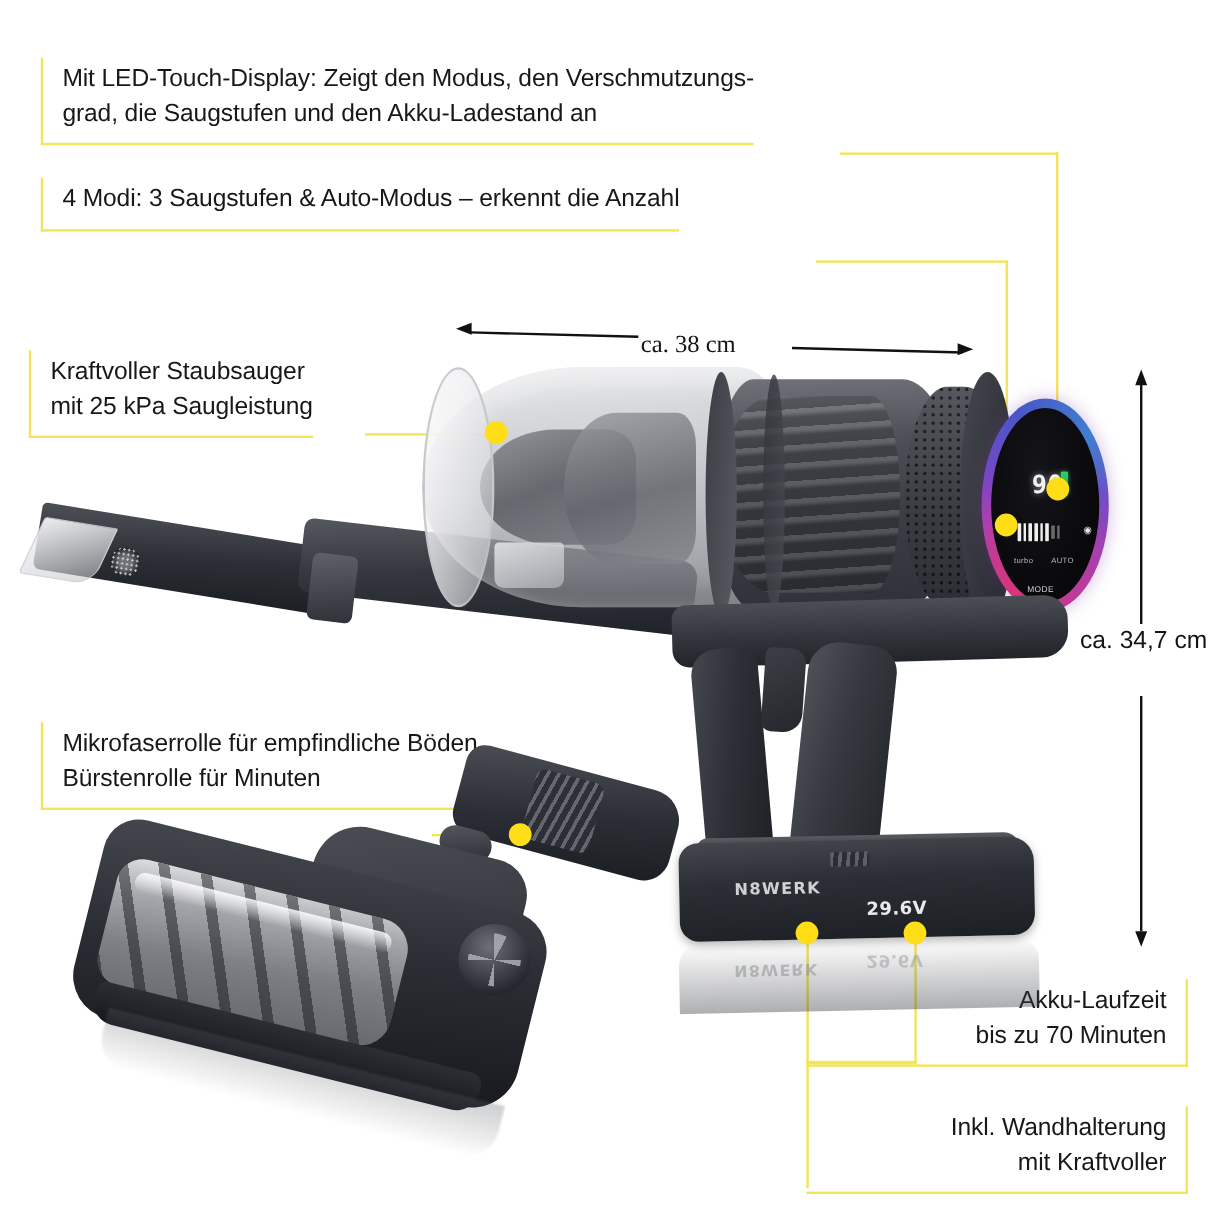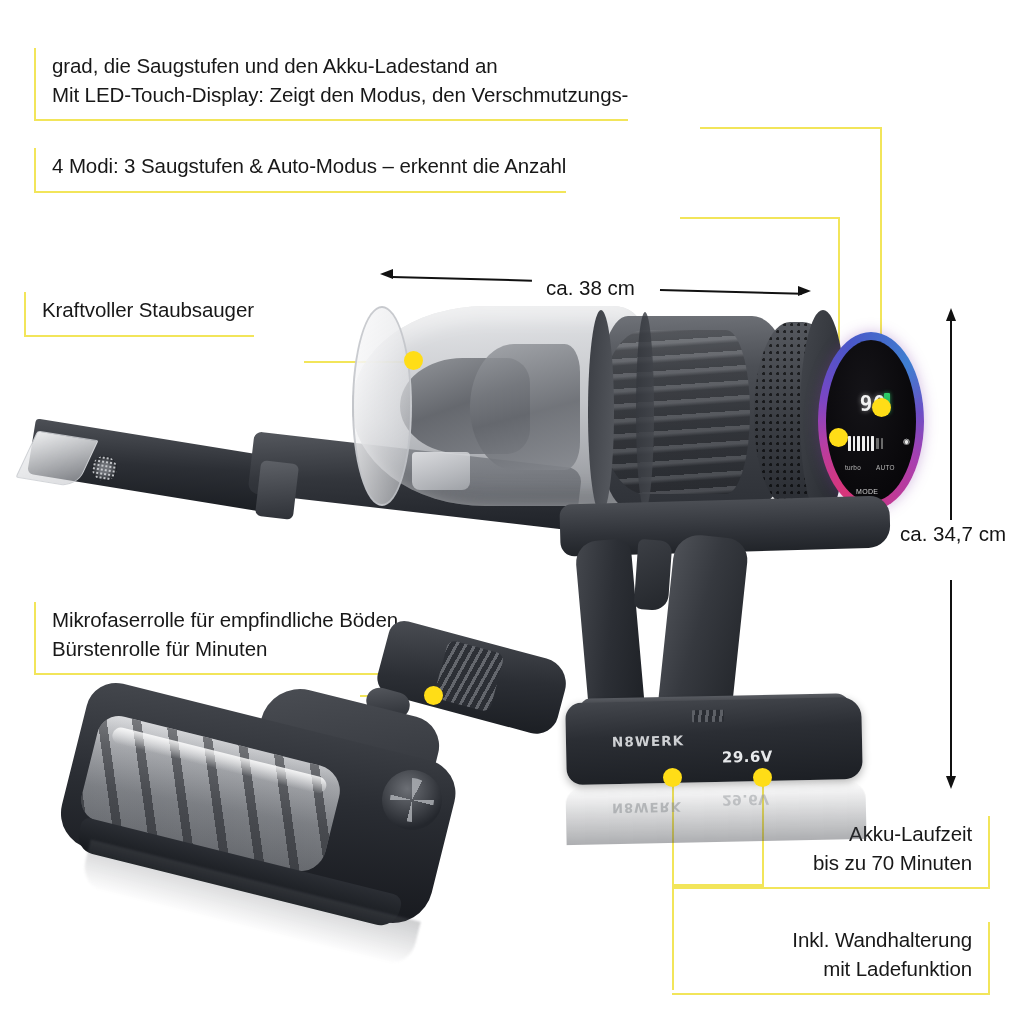--- a/index.html
+++ b/index.html
@@ -476,37 +476,38 @@
       <div class="nz-roller-gloss"></div>
     </div>
     <div class="pc nz-wheel">
       <div class="nz-wheel-spokes"></div>
     </div>
     <div class="pc nz-plate"></div>
     <div class="pc nz-reflect"></div>
   </div>
 
   <div class="callout left" style="left:34px;top:48px;">
+    <span class="ln">Mit LED-Touch-Display: Zeigt den Modus, den Verschmutzungs-</span>
     <span class="ln">grad, die Saugstufen und den Akku-Ladestand an</span>
-    <span class="ln">Mit LED-Touch-Display: Zeigt den Modus, den Verschmutzungs-</span>
   </div>
 
   <div class="conn h" style="left:700px;top:126.6px;width:182px;"></div>
   <div class="conn v" style="left:879.6px;top:126.6px;height:280px;"></div>
   <div class="dot" style="left:872px;top:398px;"></div>
 
   <div class="callout left" style="left:34px;top:148px;">
     <span class="ln">4 Modi: 3 Saugstufen &amp; Auto-Modus – erkennt die Anzahl</span>
   </div>
   <div class="conn h" style="left:680px;top:216.6px;width:160px;"></div>
   <div class="conn v" style="left:837.6px;top:216.6px;height:220px;"></div>
   <div class="dot" style="left:829px;top:428px;"></div>
 
   <div class="callout left" style="left:24px;top:292px;">
     <span class="ln">Kraftvoller Staubsauger</span>
+    <span class="ln">mit 25 kPa Saugleistung</span>
   </div>
   <div class="conn h" style="left:304px;top:360.6px;width:108px;"></div>
   <div class="dot" style="left:404px;top:351px;"></div>
 
   <div class="callout left" style="left:34px;top:602px;">
     <span class="ln">Mikrofaserrolle für empfindliche Böden,</span>
     <span class="ln">Bürstenrolle für Minuten</span>
   </div>
   <div class="conn h" style="left:360px;top:694.6px;width:76px;"></div>
   <div class="dot" style="left:424px;top:686px;"></div>
@@ -515,29 +516,29 @@
     <span class="ln">Akku-Laufzeit</span>
     <span class="ln">bis zu 70 Minuten</span>
   </div>
   <div class="conn h" style="left:672px;top:884.4px;width:0px;"></div>
   <div class="conn v" style="left:761.6px;top:778px;height:108px;"></div>
   <div class="conn h" style="left:672px;top:884.4px;width:92px;"></div>
   <div class="dot" style="left:753px;top:768px;"></div>
 
   <div class="callout right rail-bottom" style="left:672px;top:922px;width:318px;">
     <span class="ln">Inkl. Wandhalterung</span>
-    <span class="ln">mit Ladefunktion</span>
+    <span class="ln">mit Kraftvoller</span>
   </div>
   <div class="conn v" style="left:672px;top:778px;height:212px;"></div>
   <div class="conn h" style="left:672px;top:988px;width:1px;"></div>
   <div class="dot" style="left:663px;top:768px;"></div>
 
   <div class="axis h" style="left:392px;top:276px;width:140px;transform:rotate(1.5deg);transform-origin:left center;"></div>
   <div class="arrowhead ah-left" style="left:380px;top:269px;"></div>
-  <div class="dimlabel" style="left:546px;top:274px;">ca. 38 cm</div>
+  <div class="dimlabel" style="left:534px;top:274px;font-family:Liberation Serif, serif;">ca. 38 cm</div>
   <div class="axis h" style="left:660px;top:289px;width:142px;transform:rotate(1.5deg);transform-origin:left center;"></div>
   <div class="arrowhead ah-right" style="left:798px;top:286px;"></div>
 
   <div class="arrowhead ah-up" style="left:946px;top:308px;"></div>
   <div class="axis v" style="left:950.2px;top:318px;height:202px;"></div>
   <div class="dimlabel" style="left:900px;top:520px;width:102px;">
     <span class="ln">ca.</span>
     <span class="ln">34,7 cm</span>
   </div>
   <div class="axis v" style="left:950.2px;top:580px;height:196px;"></div>

